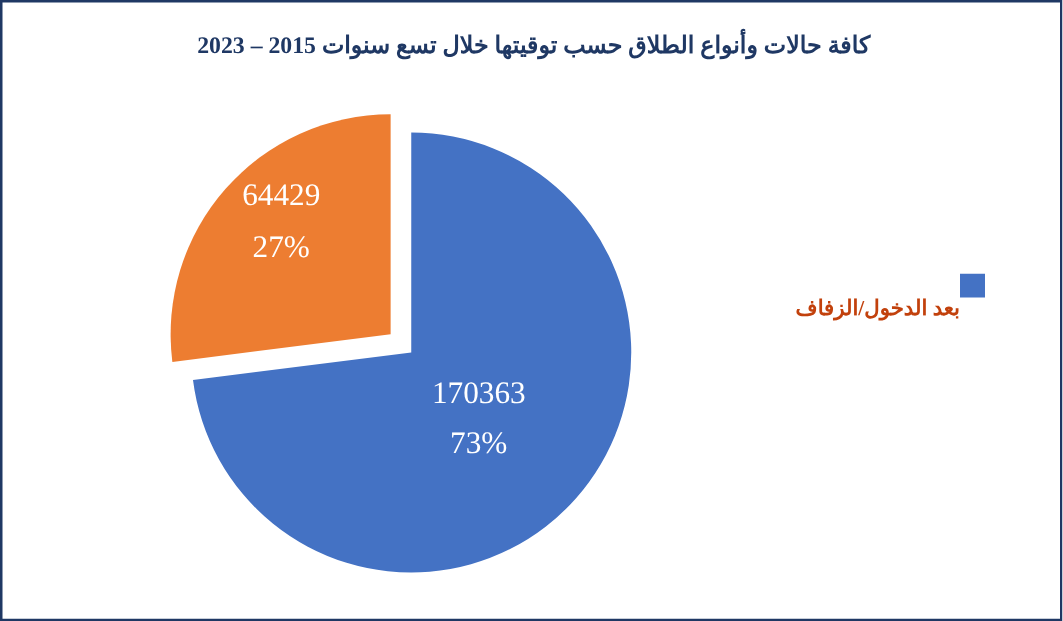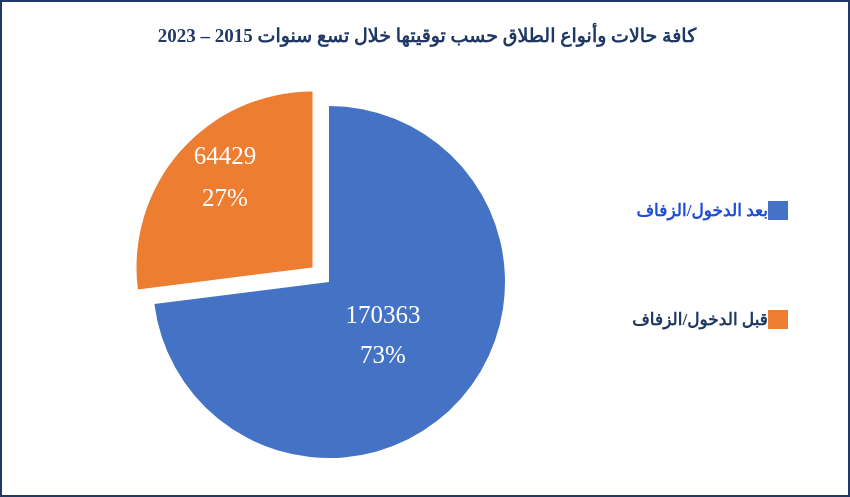--- a/index.html
+++ b/index.html
@@ -117,24 +117,20 @@
       <text id="blue-pct" class="slice-label" x="286" y="285" fill="#FFFFFF">73%</text>
 
       <text id="orange-value" class="slice-label" x="128" y="86" fill="#FFFFFF">64429</text>
       <text id="orange-pct" class="slice-label" x="128" y="128" fill="#FFFFFF">27%</text>
     </svg>
   </div>
 
   <div id="legend">
 
     <div class="legend-entry legend-entry-1">
-      <span class="legend-text" style="color: #1d4ed8;">بعد الدخول/الزفاف</span>
+      <span class="legend-text" style="color: #c2410c; margin-top: 36px;">بعد الدخول/الزفاف</span>
       <span class="legend-swatch" id="swatch-0" style="background: rgb(68, 114, 196);"></span>
     </div>
 
-    <div class="legend-entry legend-entry-2">
-      <span class="legend-text" style="color: rgb(31, 56, 100);">قبل الدخول/الزفاف</span>
-      <span class="legend-swatch" id="swatch-1" style="background: rgb(237, 125, 49);"></span>
-    </div>
 
   </div>
 
 </div>
 
 </body></html>

